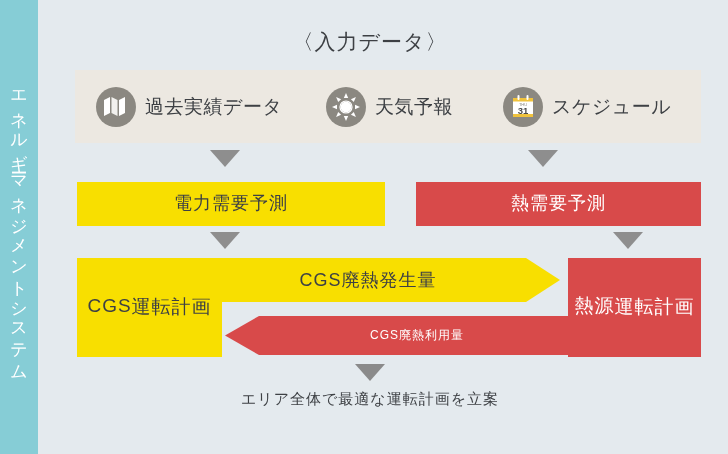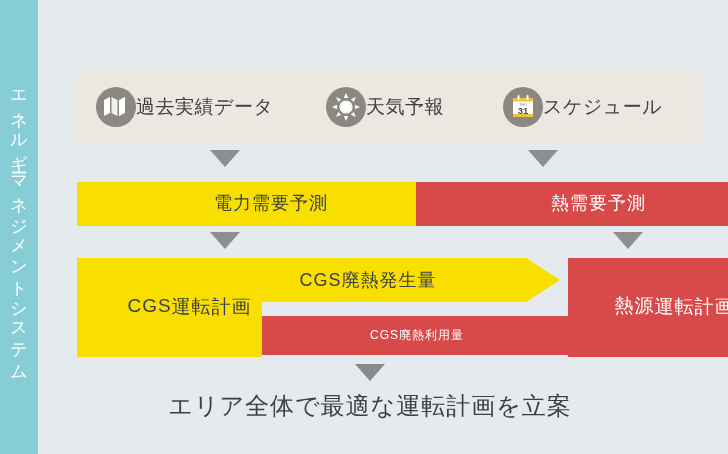--- a/index.html
+++ b/index.html
@@ -36,21 +36,21 @@
     font-size:21px;color:#3d4044;letter-spacing:1px;
   }
 
   
   .input-band{
     position:absolute;left:75px;top:70px;width:626px;height:73px;
     background:#ece8e1;
   }
   .input-item{
     position:absolute;top:70px;height:73px;
-    display:flex;align-items:center;
+    display:flex;align-items:center;gap:9px;
   }
   .item-1{left:96px;}
   .item-2{left:326px;}
   .item-3{left:503px;}
   .icon-circle{
     width:40px;height:40px;border-radius:50%;
     background:#8b8881;
     display:flex;align-items:center;justify-content:center;
     flex:0 0 40px;
     text-align:right;
@@ -68,21 +68,21 @@
   .tri-b{left:528px;top:150px;}
   .tri-c{left:210px;top:232px;}
   .tri-d{left:613px;top:232px;}
   .tri-e{left:355px;top:364px;border-top-color:#8a8a8a;}
 
   
   .box{
     position:absolute;
     display:flex;align-items:center;justify-content:center;
     font-size:18px;letter-spacing:1px;
-    text-align:center;line-height:1.3;padding-left:40px;
+    text-align:center;line-height:1.3;
   }
   .box-power{
     left:77px;top:182px;width:308px;height:44px;
     background:#f8df00;color:#3d4044;
   }
   .box-heat{
     left:416px;top:182px;width:285px;height:44px;
     background:#d84a4a;color:#ffffff;
   }
 
@@ -114,32 +114,33 @@
     background:#d84a4a;
     clip-path:polygon(34px 0, 100% 0, 100% 100%, 34px 100%, 0 50%);
     display:flex;align-items:center;justify-content:center;
     color:#ffffff;font-size:12px;letter-spacing:1px;
     padding-left:24px;box-sizing:border-box;
   }
 
   
   .conclusion{
     position:absolute;left:120px;top:390px;width:500px;
-    text-align:center;font-size:24px;color:#3d4044;letter-spacing:1px;
+    text-align:center;font-size:15px;color:#3d4044;letter-spacing:1px;
   }
 </style>
 </head>
 <body>
 
 <div id="root">
 
   <div class="sidebar">
     <div class="sidebar-label">エネルギーマネジメントシステム</div>
   </div>
 
+  <div class="input-title">〈入力データ〉</div>
 
   <div class="input-band"></div>
 
   <div class="input-item item-1">
     <div class="icon-circle">
       <svg width="24" height="19" viewBox="0 0 24 19" aria-hidden="true">
         <polygon points="0,3 6,0 6,16 0,19" fill="#ffffff"></polygon>
         <polygon points="7.5,0 13.5,3 13.5,19 7.5,16" fill="#f2f1ee"></polygon>
         <polygon points="15,3 21,0 21,16 15,19" fill="#ffffff"></polygon>
       </svg>

